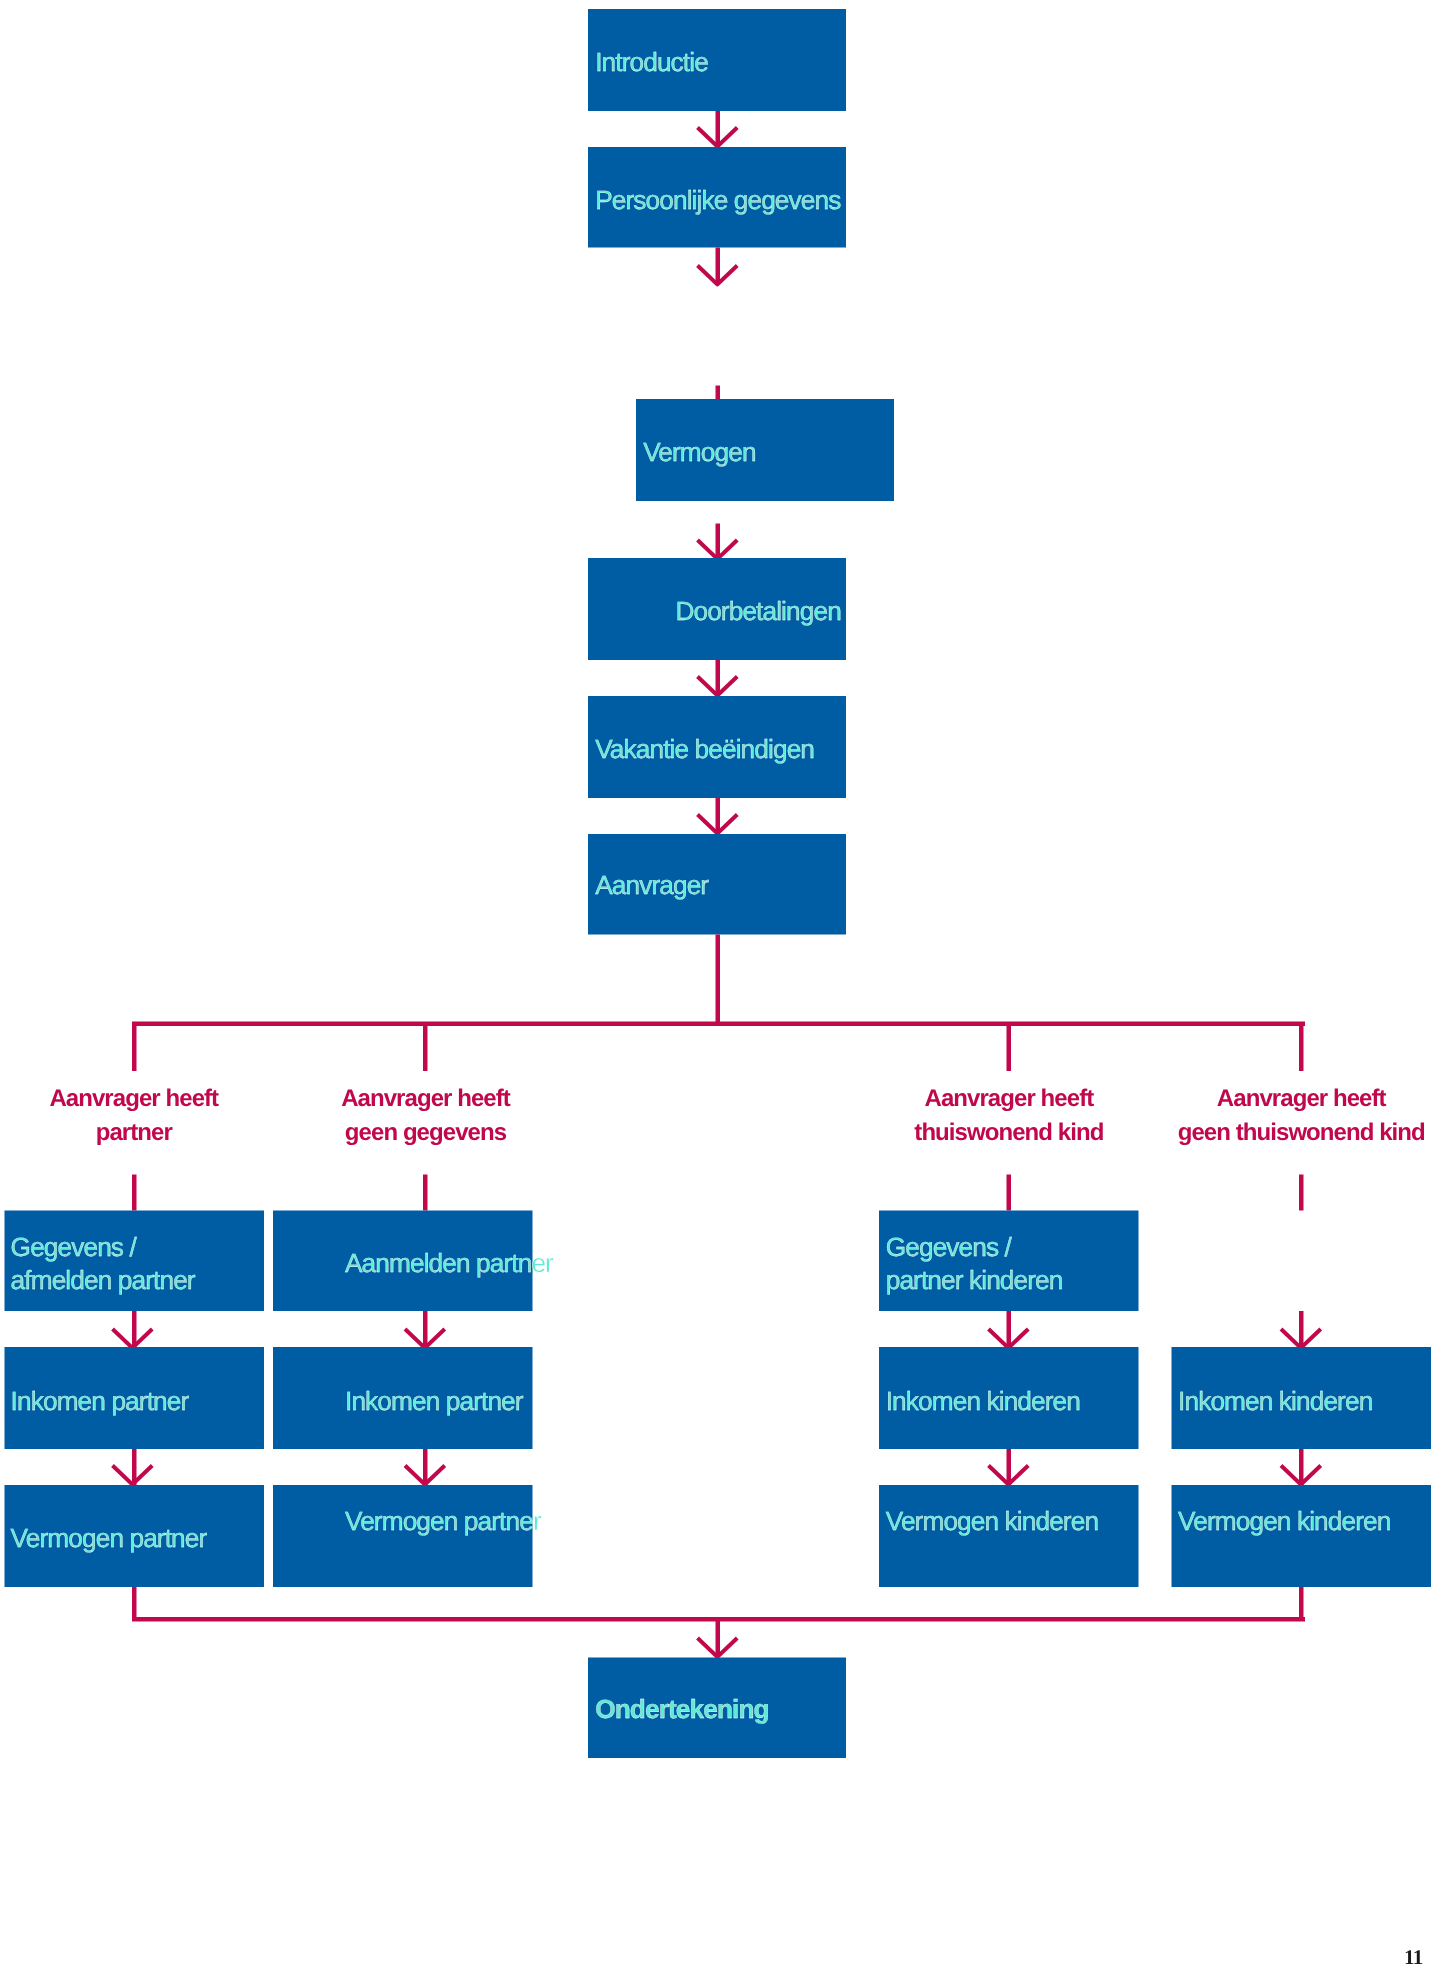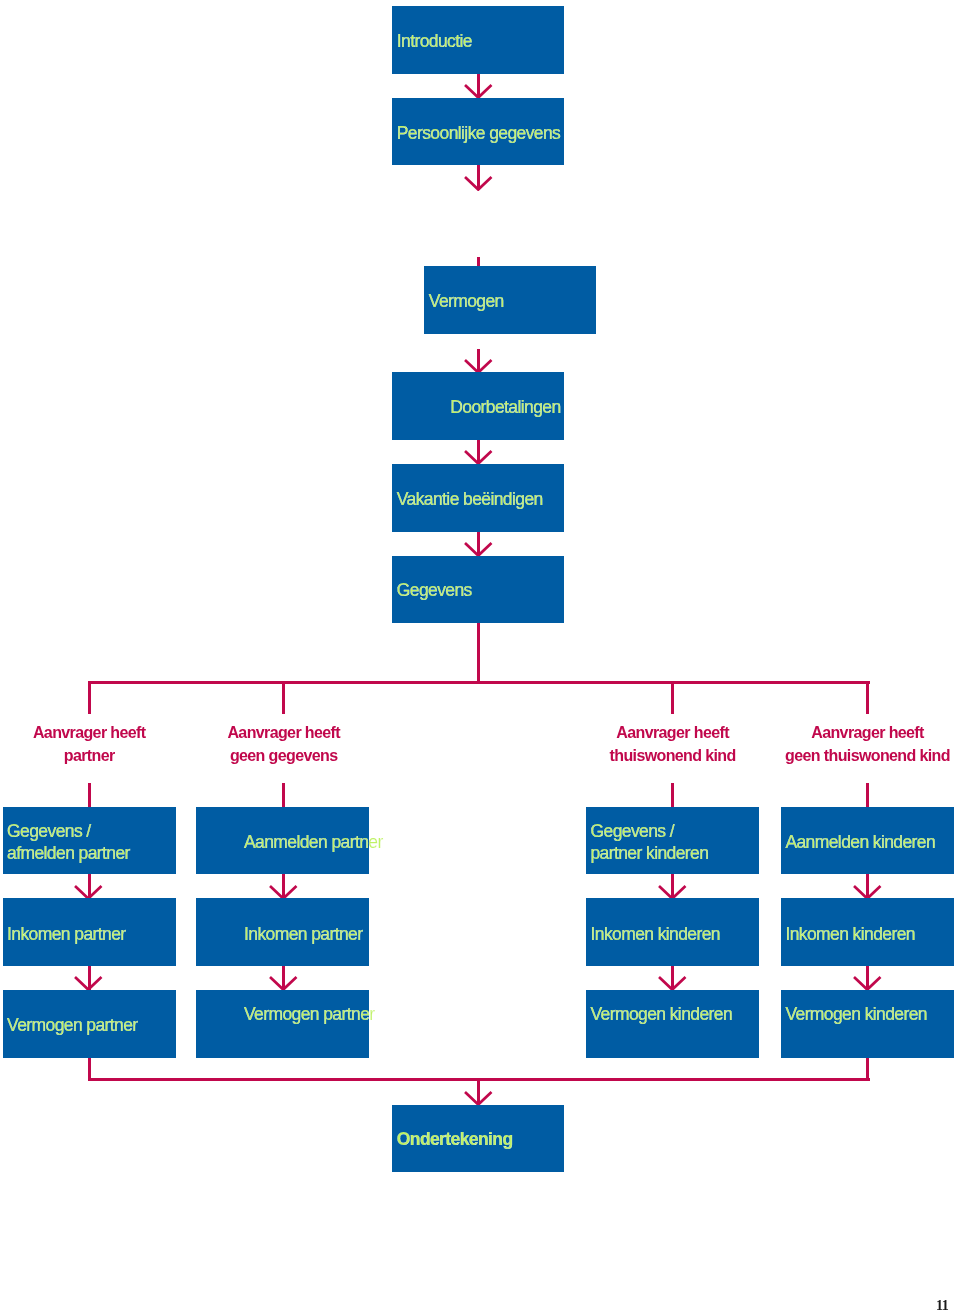--- a/index.html
+++ b/index.html
@@ -10,41 +10,41 @@
   }
   #page {
     position:relative; width:960px; height:1311px; overflow:hidden;
     
     filter:opacity(1);
   }
 
   
   .box {
     position:absolute; box-sizing:border-box;
-    background:#005CA3; color:#bef264;
+    background:#005CA3; color:#5eead4;
     display:flex; align-items:center;
     padding-left:4.4px; padding-right:3px; padding-top:2.5px;
     font-size:17.5px; line-height:22.4px; font-weight:400;
     letter-spacing:-0.6px;
     -webkit-text-stroke:0.22px #ffffff;
     filter:opacity(1);
   }
   .box > span { display:block; white-space:nowrap; }
   .box.branch      { padding-top:3.4px; }
   .box.raised > span { position:relative; top:-11px; }
 
   
   .trunk { left:392.4px; width:171.2px; height:67.6px; }
   .t0 { top:6.25px;   } .t1 { top:97.80px;  } .t2 { top:189.35px; }
   .t3 { top:266px;margin-left:32px; } .t4 { top:372.45px;justify-content:flex-end; } .t5 { top:464.00px; }
   .t6 { top:555.55px; } .tf { top:1104.50px;font-weight:bold; }
 
   
   .branch { width:173px; height:67.6px; }
-  .c0 { left:2.7px;   } .c1 { left:196px;padding-left:48px; }
+  .c0 { left:2.7px;   } .c1 { left:182px;padding-left:48px; }
   .c2 { left:586.1px; } .c3 { left:781.0px; }
   .r0 { top:806.75px; } .r1 { top:898.35px; } .r2 { top:989.95px; }
 
   
   .vline { position:absolute; background:#C1084C; width:3px; }
   .hline { position:absolute; background:#C1084C; height:3px; }
 
   
   .tsh { left:476.5px; height:23.95px; }
   .s0 { top:73.85px;  } .s1 { top:165.40px; } .s2 { top:256.95px; }
@@ -138,21 +138,21 @@
 
   <div class="box trunk t5">
       <span>Vakantie beëindigen</span>
     </div>
   <div class="vline tsh s5"></div>
   <svg class="chev ch-t h5" width="30.5" height="16.6" viewBox="0 0 30.5 16.6">
       <path d="M 2,2 L 15.25,14.6 L 28.5,2"></path>
     </svg>
 
   <div class="box trunk t6">
-      <span>Gegevens</span>
+      <span>Aanvrager</span>
     </div>
 
   <div class="vline trunk-drop"></div>
   <div class="hline bus"></div>
 
   <div class="vline drop x0"></div>
   <div class="vline drop x1"></div>
   <div class="vline drop x2"></div>
   <div class="vline drop x3"></div>
 
@@ -225,23 +225,20 @@
       <span>Inkomen kinderen</span>
     </div>
   <div class="vline a1 x2"></div>
   <svg class="chev cx2 ha1" width="30.5" height="16.6" viewBox="0 0 30.5 16.6">
       <path d="M 2,2 L 15.25,14.6 L 28.5,2"></path>
     </svg>
   <div class="box branch raised c2 r2">
       <span>Vermogen kinderen</span>
     </div>
 
-  <div class="box branch c3 r0">
-      <span>Aanmelden kinderen</span>
-    </div>
   <div class="vline a0 x3"></div>
   <svg class="chev cx3 ha0" width="30.5" height="16.6" viewBox="0 0 30.5 16.6">
       <path d="M 2,2 L 15.25,14.6 L 28.5,2"></path>
     </svg>
   <div class="box branch c3 r1">
       <span>Inkomen kinderen</span>
     </div>
   <div class="vline a1 x3"></div>
   <svg class="chev cx3 ha1" width="30.5" height="16.6" viewBox="0 0 30.5 16.6">
       <path d="M 2,2 L 15.25,14.6 L 28.5,2"></path>

